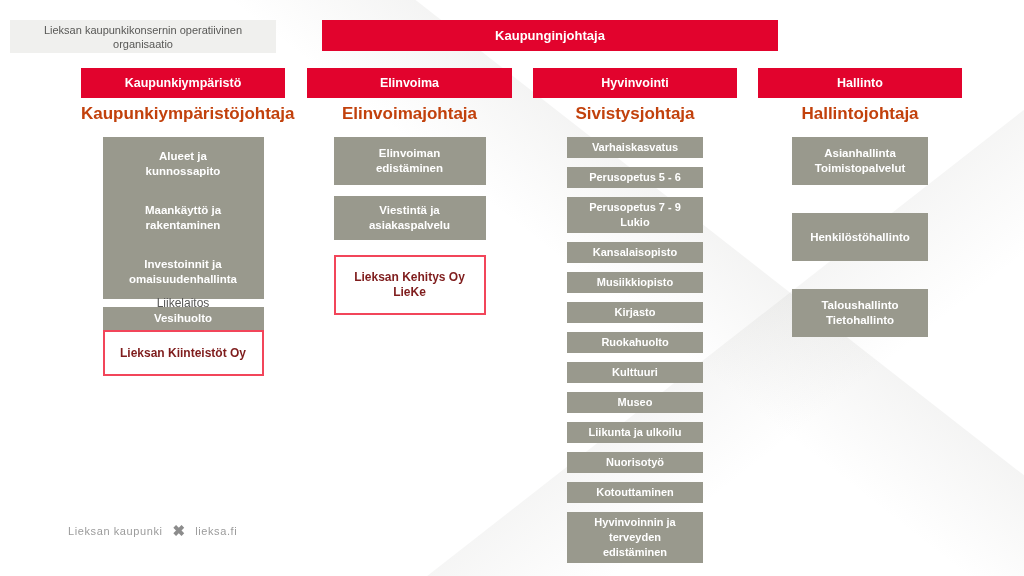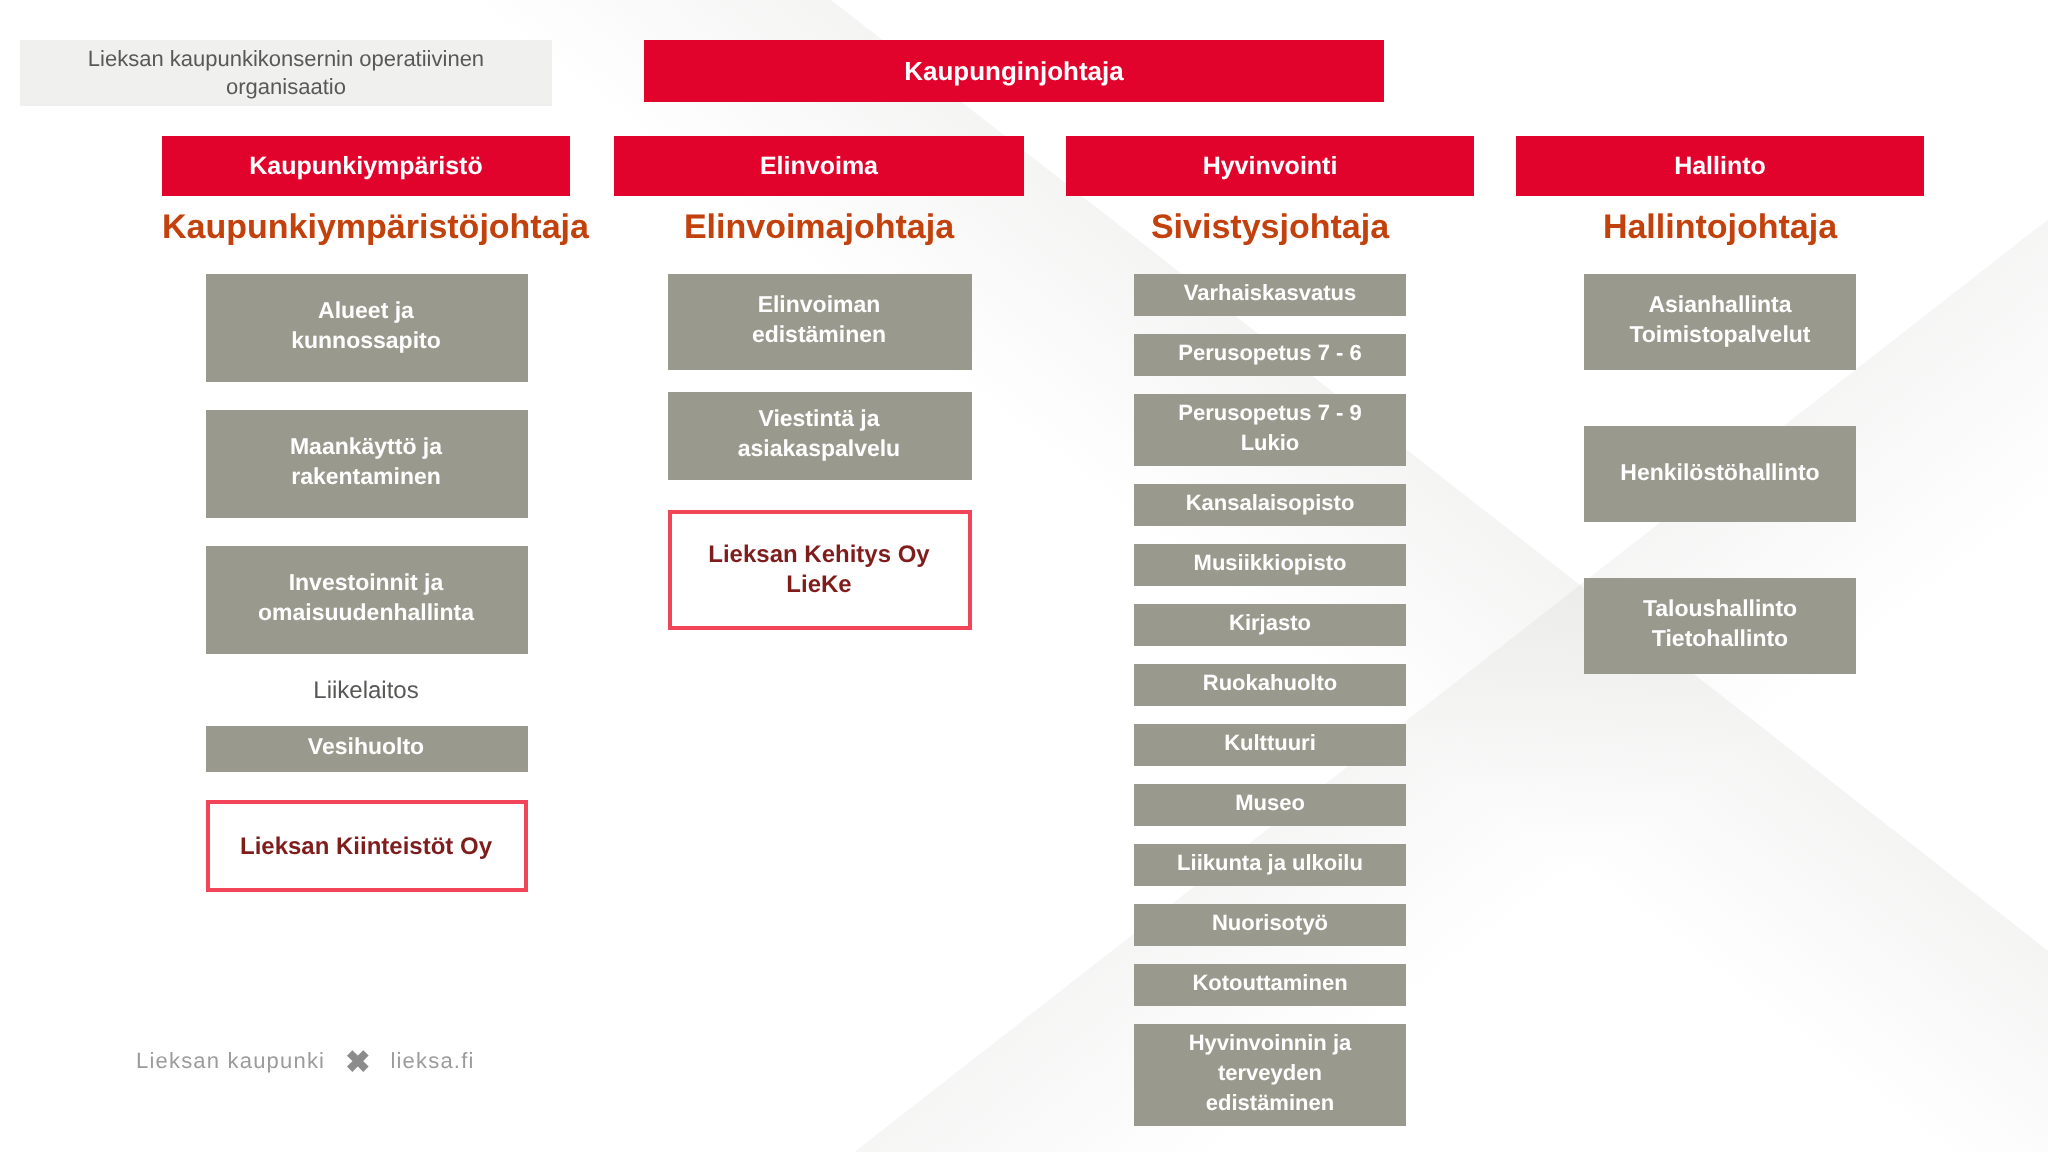--- a/index.html
+++ b/index.html
@@ -38,21 +38,21 @@
     font-size: 11px;
     display: flex; align-items: center; justify-content: center;
     text-align: center;
     white-space: pre-line;
     z-index: 1;
     line-height: 14px;
   }
   .top-banner {
     position: absolute;
     left: 322px; top: 20px;
-    width: 370px; height: 31px;
+    width: 456px; height: 31px;
     background: #e2032d;
     color: #ffffff;
     font-size: 13px; font-weight: bold;
     display: flex; align-items: center; justify-content: center;
     z-index: 1;
   }
   .col { position: absolute; top: 68px; z-index: 1; }
   .c1 { left: 81px;  width: 204px; }
   .c2 { left: 307px; width: 205px; }
   .c3 { left: 533px; width: 204px; }
@@ -68,21 +68,21 @@
     margin-top: 6px;
     color: #c2410c;
     font-size: 17px; font-weight: bold;
     text-align: center;
   }
   .items {
     margin: 13px auto 0 auto;
     display: flex;
     flex-direction: column;
   }
-  .c1 .items { width: 161px; gap: 14px; }
+  .c1 .items { width: 161px; }
   .c2 .items { width: 152px; gap: 11px; }
   .c3 .items { width: 136px; gap: 9px; }
   .c4 .items { width: 136px; gap: 28px; }
   .item {
     display: flex; align-items: center; justify-content: center;
     text-align: center;
     white-space: pre-line;
     box-sizing: border-box;
   }
   .item.gray {
@@ -173,21 +173,21 @@
         <div class="item outline">Lieksan Kehitys Oy
 LieKe</div>
       </div>
   </div>
 
   <div class="col c3">
     <div class="banner">Hyvinvointi</div>
     <div class="leader">Sivistysjohtaja</div>
     <div class="items">
         <div class="item gray">Varhaiskasvatus</div>
-        <div class="item gray">Perusopetus 7 - 6</div>
+        <div class="item gray">Perusopetus 5 - 6</div>
         <div class="item gray">Perusopetus 7 - 9
 Lukio</div>
         <div class="item gray">Kansalaisopisto</div>
         <div class="item gray">Musiikkiopisto</div>
         <div class="item gray">Kirjasto</div>
         <div class="item gray">Ruokahuolto</div>
         <div class="item gray">Kulttuuri</div>
         <div class="item gray">Museo</div>
         <div class="item gray">Liikunta ja ulkoilu</div>
         <div class="item gray">Nuorisotyö</div>

